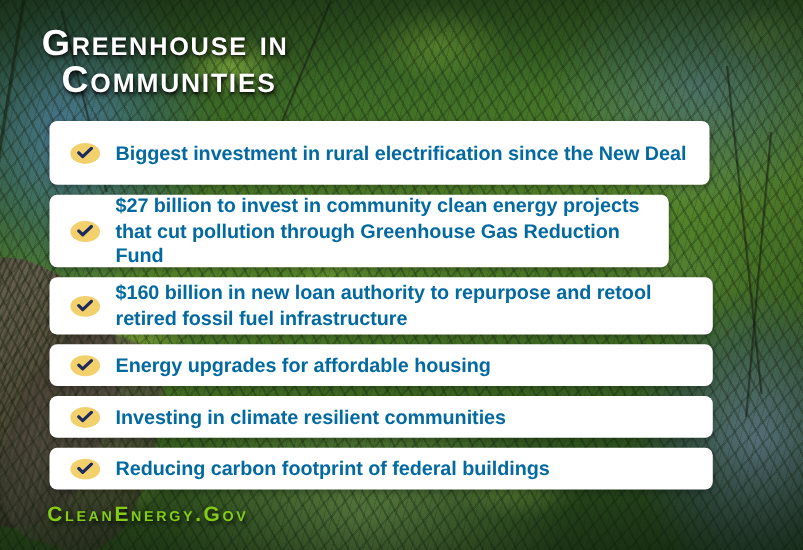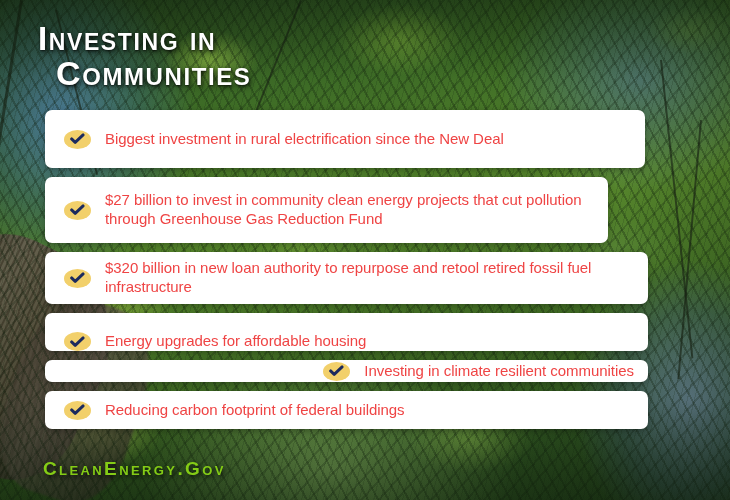--- a/index.html
+++ b/index.html
@@ -130,47 +130,47 @@
     border-radius: 7px;
     box-shadow: 0 2px 7px rgba(0,0,0,0.30);
     display: flex;
     align-items: center;
     padding: 0 14px 0 19px;
     box-sizing: border-box;
   }
   .card.gap1 { margin-bottom: 9px; }
   .card.gap2 { margin-bottom: 9px; }
   .card.gap3 { margin-bottom: 9px; }
-  .card.gap4 { margin-bottom: 9px; align-items: flex-end; }
+  .card.gap4 { margin-bottom: 9px; }
   .card.gap5 { margin-bottom: 9px; }
 
   .card-h1 { height: 58px; width: 600px; }
   .card-h2 { height: 66px; width: 563px; }
   .card-h3 { height: 52px; width: 603px; }
   .card-h4 { height: 38px; width: 603px; }
-  .card-h5 { height: 22px; width: 603px; justify-content: flex-end; }
+  .card-h5 { height: 38px; width: 603px; }
   .card-h6 { height: 38px; width: 603px; }
 
   .check-badge {
     flex: 0 0 auto;
     width: 27px;
     height: 19px;
     border-radius: 50%;
     background: #f2d06b;
     margin-right: 14px;
     display: flex;
     align-items: center;
     justify-content: center;
   }
   .check-badge svg { display: block; }
 
   .card-text {
-    color: #ef4444;
-    font-size: 15px;
-    font-weight: normal;
+    color: #0369a1;
+    font-size: 18px;
+    font-weight: bold;
     line-height: 1.26;
     letter-spacing: -0.05px;
   }
 
   
   .footer {
     position: absolute;
     left: 43px;
     bottom: 20px;
     z-index: 5;
@@ -193,21 +193,21 @@
   <div class="bg-trunk2"></div>
   <div class="bg-layer bg-speckle"></div>
   <div class="branch" style="left:20px; top:0px; width:3px; height:240px; transform:rotate(9deg);"></div>
   <div class="branch" style="left:55px; top:10px; width:2px; height:170px; transform:rotate(-14deg);"></div>
   <div class="branch" style="left:300px; top:0px; width:2px; height:120px; transform:rotate(22deg);"></div>
   <div class="branch" style="left:660px; top:60px; width:2px; height:300px; transform:rotate(-6deg);"></div>
   <div class="branch" style="left:700px; top:120px; width:2px; height:260px; transform:rotate(5deg);"></div>
   <div class="bg-layer bg-vignette"></div>
 
   <div class="title-block">
-    <div class="title-line l1">Investing in</div>
+    <div class="title-line l1">Greenhouse in</div>
     <div class="title-line l2">Communities</div>
   </div>
 
   <div class="cards">
 
     <div class="card card-h1 gap1">
       <span class="check-badge">
         <svg width="15" height="12" viewBox="0 0 15 12" aria-hidden="true">
           <path d="M1.6 5.9 L5.2 9.4 L13.1 1.9" fill="none" stroke="#1c2a5e" stroke-width="2.9" stroke-linecap="round" stroke-linejoin="round"></path>
         </svg>
@@ -223,21 +223,21 @@
       </span>
       <span class="card-text">$27 billion to invest in community clean energy projects that cut pollution through Greenhouse Gas Reduction Fund</span>
     </div>
 
     <div class="card card-h3 gap3">
       <span class="check-badge">
         <svg width="15" height="12" viewBox="0 0 15 12" aria-hidden="true">
           <path d="M1.6 5.9 L5.2 9.4 L13.1 1.9" fill="none" stroke="#1c2a5e" stroke-width="2.9" stroke-linecap="round" stroke-linejoin="round"></path>
         </svg>
       </span>
-      <span class="card-text">$320 billion in new loan authority to repurpose and retool retired fossil fuel infrastructure</span>
+      <span class="card-text">$160 billion in new loan authority to repurpose and retool retired fossil fuel infrastructure</span>
     </div>
 
     <div class="card card-h4 gap4">
       <span class="check-badge">
         <svg width="15" height="12" viewBox="0 0 15 12" aria-hidden="true">
           <path d="M1.6 5.9 L5.2 9.4 L13.1 1.9" fill="none" stroke="#1c2a5e" stroke-width="2.9" stroke-linecap="round" stroke-linejoin="round"></path>
         </svg>
       </span>
       <span class="card-text">Energy upgrades for affordable housing</span>
     </div>

